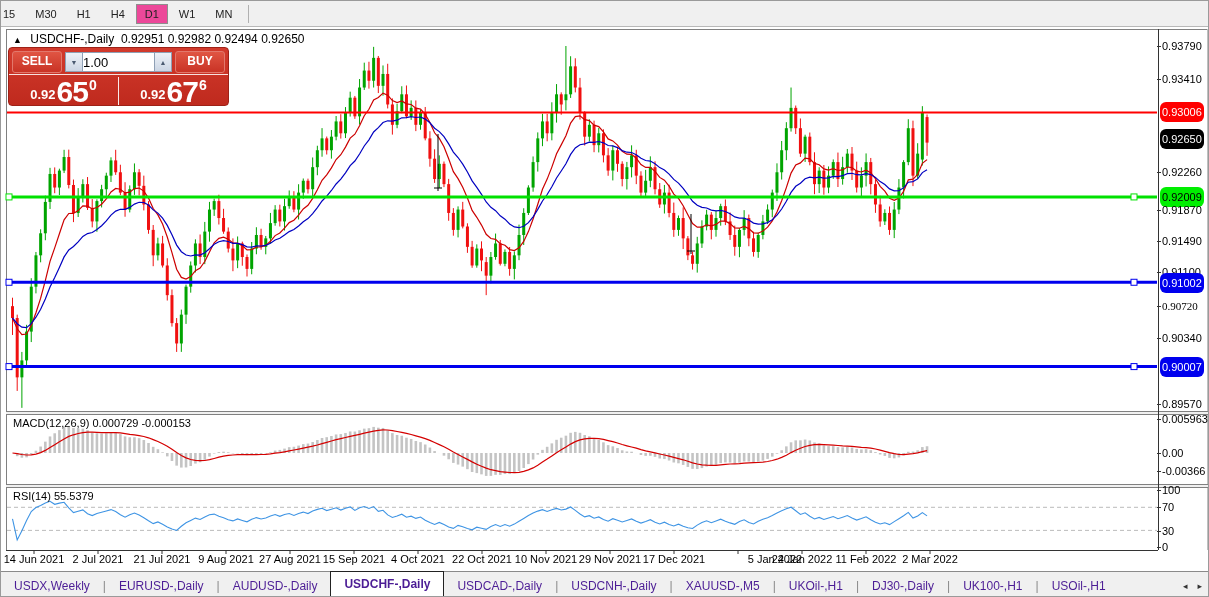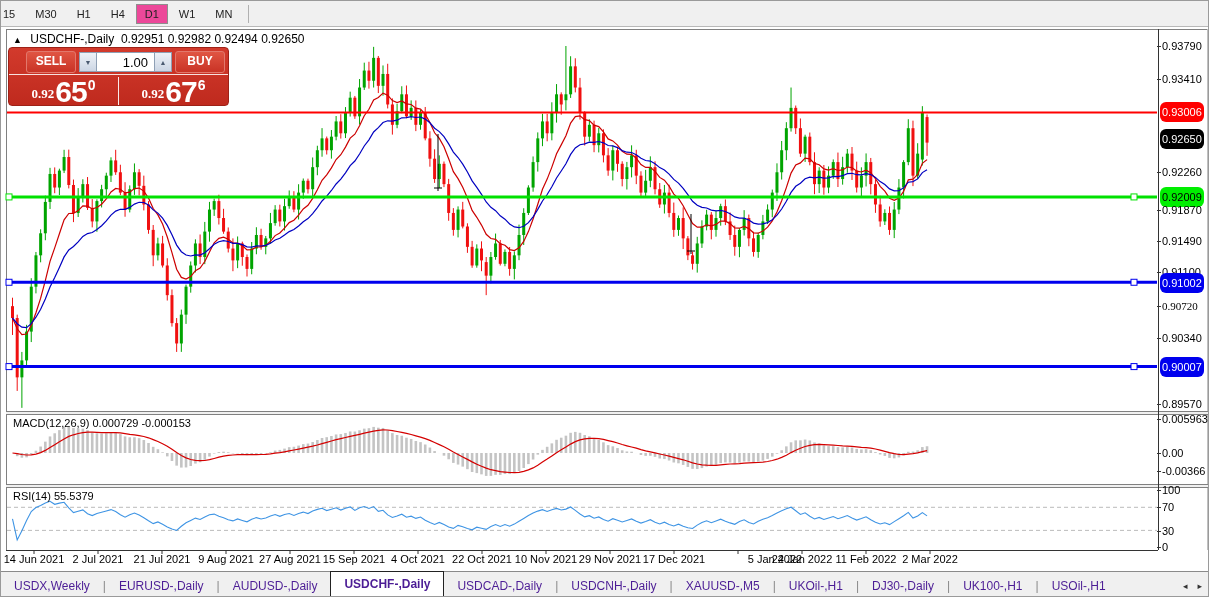--- a/index.html
+++ b/index.html
@@ -13,32 +13,32 @@
   .tb-sep{width:1px;height:18px;background:#b0b0b0;margin:0 6px;}
   
   #chart-svg{position:absolute;left:0;top:0;z-index:1;}
   
   #symbol-header{position:absolute;left:12px;top:31px;z-index:3;font-size:12px;color:#000;white-space:nowrap;}
   #symbol-header .tri{font-size:9px;margin-right:5px;}
   #symbol-header b{font-weight:normal;}
   
   #trade-panel{position:absolute;left:7px;top:46px;width:221px;height:59px;z-index:4;
                background:linear-gradient(#d23a2c,#bf2a1e);border-radius:4px;border:1px solid #9e2117;box-sizing:border-box;}
-  #tp-row1{display:flex;align-items:center;height:25px;padding:2px 3px 0 17px;box-sizing:border-box;}
+  #tp-row1{display:flex;align-items:center;height:25px;padding:2px 3px 0 3px;box-sizing:border-box;}
   .tp-btn{flex:0 0 48px;height:20px;border-radius:3px;border:1px solid #e2786c;
           background:linear-gradient(#e05543,#c93325);color:#fff;font-size:12px;font-weight:bold;
           text-align:center;line-height:19px;cursor:pointer;}
   #tp-spin{flex:1;display:flex;height:20px;margin:0 3px;}
   .spin-btn{width:18px;height:20px;background:linear-gradient(#eef2f8,#ccd6e4);border:1px solid #8fa0b5;
             color:#4a5a70;font-size:7px;text-align:center;line-height:19px;cursor:pointer;box-sizing:border-box;}
   #vol-box{flex:1;background:#fff;border-top:1px solid #8fa0b5;border-bottom:1px solid #8fa0b5;
-           font-size:13px;color:#000;text-align:right;padding:0 6px 0 0;line-height:19px;}
+           font-size:13px;color:#000;text-align:left;padding:0 6px 0 0;line-height:19px;}
   #tp-row2{display:flex;height:32px;border-top:1px solid rgba(255,255,255,.85);margin-top:1px;}
   .tp-price{flex:1;display:flex;align-items:flex-end;justify-content:center;color:#fff;padding-bottom:2px;}
-  .tp-price .small{font-size:13px;font-weight:bold;margin:4px 1px 3px 0;font-family:Liberation Serif, serif;}
+  .tp-price .small{font-size:13px;font-weight:bold;margin:4px 1px 3px 0;}
   .tp-price .big{font-size:30px;font-weight:bold;line-height:26px;letter-spacing:-1px;}
   .tp-price .sup{font-size:14px;font-weight:bold;margin:0 0 12px 1px;}
   #tp-div{width:1px;background:rgba(255,255,255,.9);margin:2px 0;}
   
   .pane-label{position:absolute;left:12px;z-index:3;font-size:11px;color:#000;white-space:nowrap;}
   
   .axis-label{position:absolute;left:1161px;width:46px;font-size:11px;color:#000;z-index:3;
               height:13px;line-height:13px;white-space:nowrap;}
   .axis-label .tick{position:absolute;left:-5px;top:6px;width:4px;height:1px;background:#333;}
   .axis-badge{padding:4px 2px;margin-left:-2px;border-radius:6px;}

